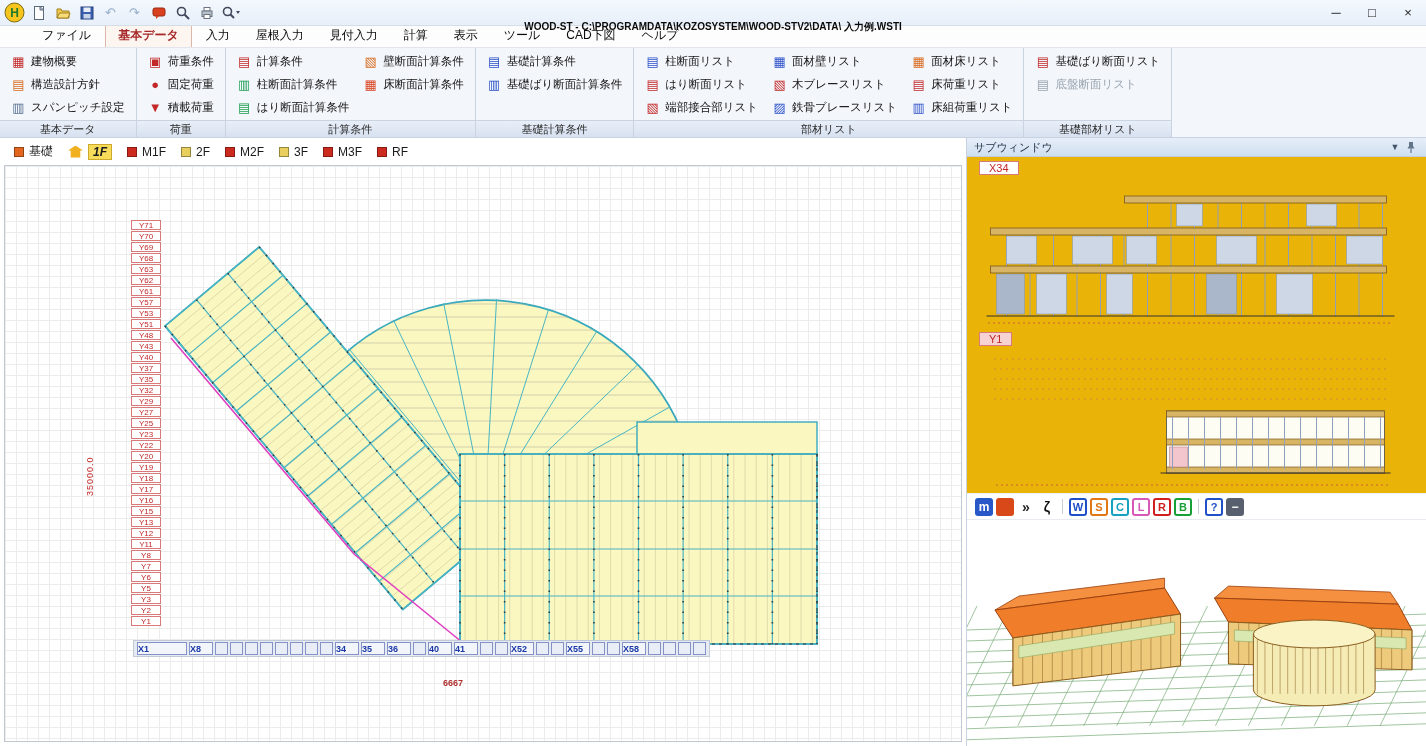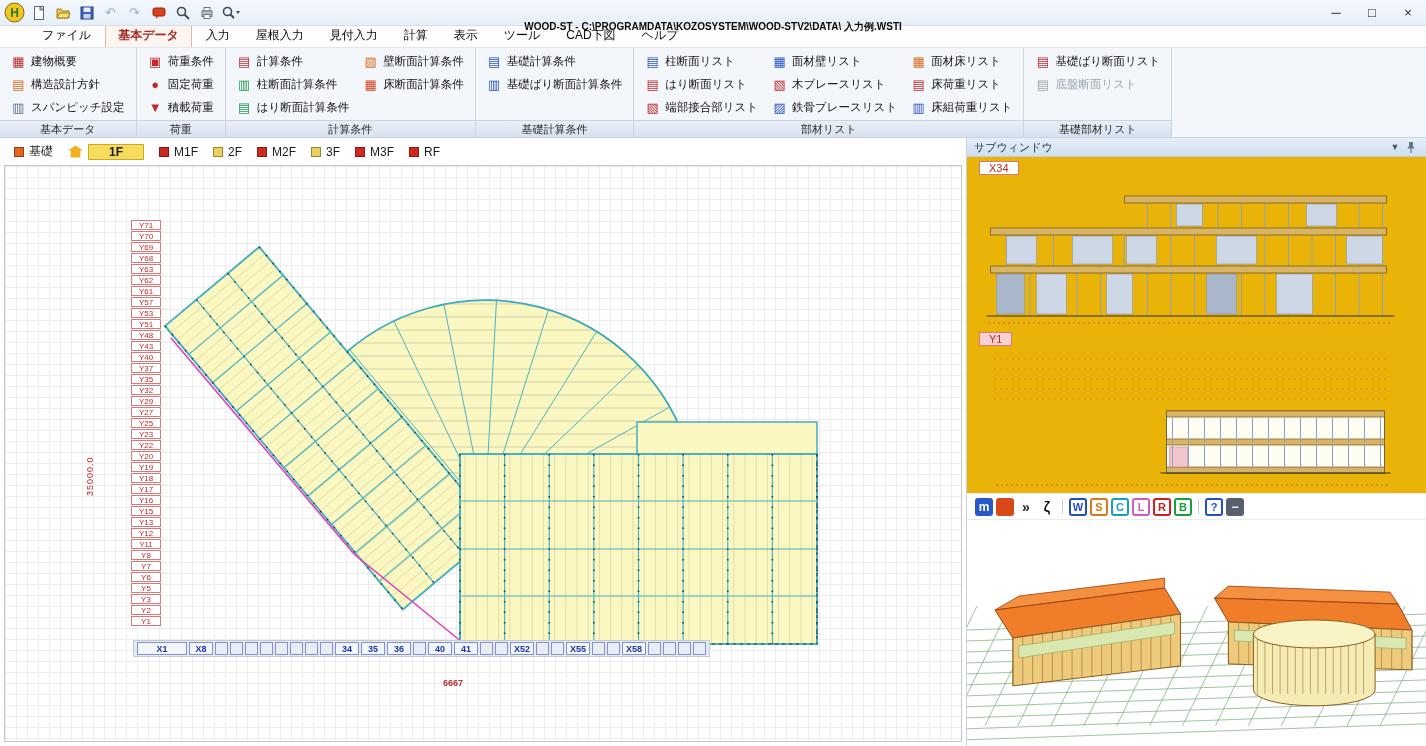--- a/index.html
+++ b/index.html
@@ -30,31 +30,31 @@
   .rg-label { height:17px; line-height:16px; text-align:center; font-size:11px; color:#2a2a2a; background:linear-gradient(#e9eff8,#d7e1f0); border-top:1px solid #c9d3e1; }
 
   
   .content { display:flex; height:608px; }
   .main { width:966px; display:flex; flex-direction:column; background:#fff; }
 
   .floor-tabs { height:27px; display:flex; align-items:center; gap:15px; padding-left:14px; background:#fff; }
   .ftab { display:flex; align-items:center; gap:5px; font-size:12px; color:#1a1a1a; cursor:default; }
   .fticon { width:10px; height:10px; display:inline-block; }
   .fticon.house { width:15px; height:12px; clip-path:polygon(50% 0,100% 42%,82% 42%,82% 100%,18% 100%,18% 42%,0 42%); }
-  .ftab.active .ftlabel { background:#f6dc5a; border:1px solid #cfa92a; padding:0 20px; font-weight:bold; }
+  .ftab.active .ftlabel { background:#f6dc5a; border:1px solid #cfa92a; padding:0 4px; font-weight:bold;font-style:italic; }
 
   .canvas { flex:1; position:relative; margin:0 4px 4px 4px; border:1px solid #c2c8d2; overflow:hidden;
     background-image:linear-gradient(#ececec 1px,transparent 1px),linear-gradient(90deg,#ececec 1px,transparent 1px);
     background-size:11px 11px; }
   .plan-svg { position:absolute; left:0; top:0; }
   .ylabels { position:absolute; left:126px; top:54px; display:flex; flex-direction:column; gap:1px; }
   .ylab { width:30px; height:10px; line-height:9px; font-size:8px; text-align:center; color:#c22828; border:1px solid #d87a7a; background:#fff; }
   .dim-left { position:absolute; left:80px; top:330px; transform:rotate(-90deg); transform-origin:left top; font-size:9px; color:#c22828; letter-spacing:1px; }
   .xaxis { position:absolute; left:128px; top:474px; display:flex; align-items:center; gap:2px; background:#e6eaf2; border:1px solid #c2cad8; padding:1px 3px; }
-  .xcell { height:13px; line-height:12px; font-size:9px; font-weight:bold; text-align:center; color:#1a38a8; border:1px solid #8492c8; background:#f2f5fa; }
+  .xcell { height:13px; line-height:12px; font-size:9px; font-weight:bold; color:#1a38a8; border:1px solid #8492c8; background:#f2f5fa; }
   .xcell.wide { width:50px; } .xcell.normal { width:24px; } .xcell.small { width:13px; background:#e9edf5; }
   .dim-bottom { position:absolute; left:438px; top:512px; font-size:9px; color:#b03030; font-weight:bold; }
 
   
   .sidebar { flex:1; display:flex; flex-direction:column; background:#fff; border-left:1px solid #c8d2e0; }
   .sw-header { height:19px; background:linear-gradient(#e6eef9,#cfdff0); display:flex; align-items:center; font-size:11px; color:#1c2c3c; padding:0 7px; border-bottom:1px solid #c2cedc; }
   .sw-title { flex:1; }
   .sw-hicon { width:16px; text-align:center; color:#44566a; font-size:9px; display:flex; align-items:center; justify-content:center; }
   .sw-view { background:#eab308; }
   .view-label { display:inline-block; margin:4px 0 0 12px; padding:0 9px; font-size:11px; color:#c22828; border:1px solid #d87a7a; background:#fff; }

